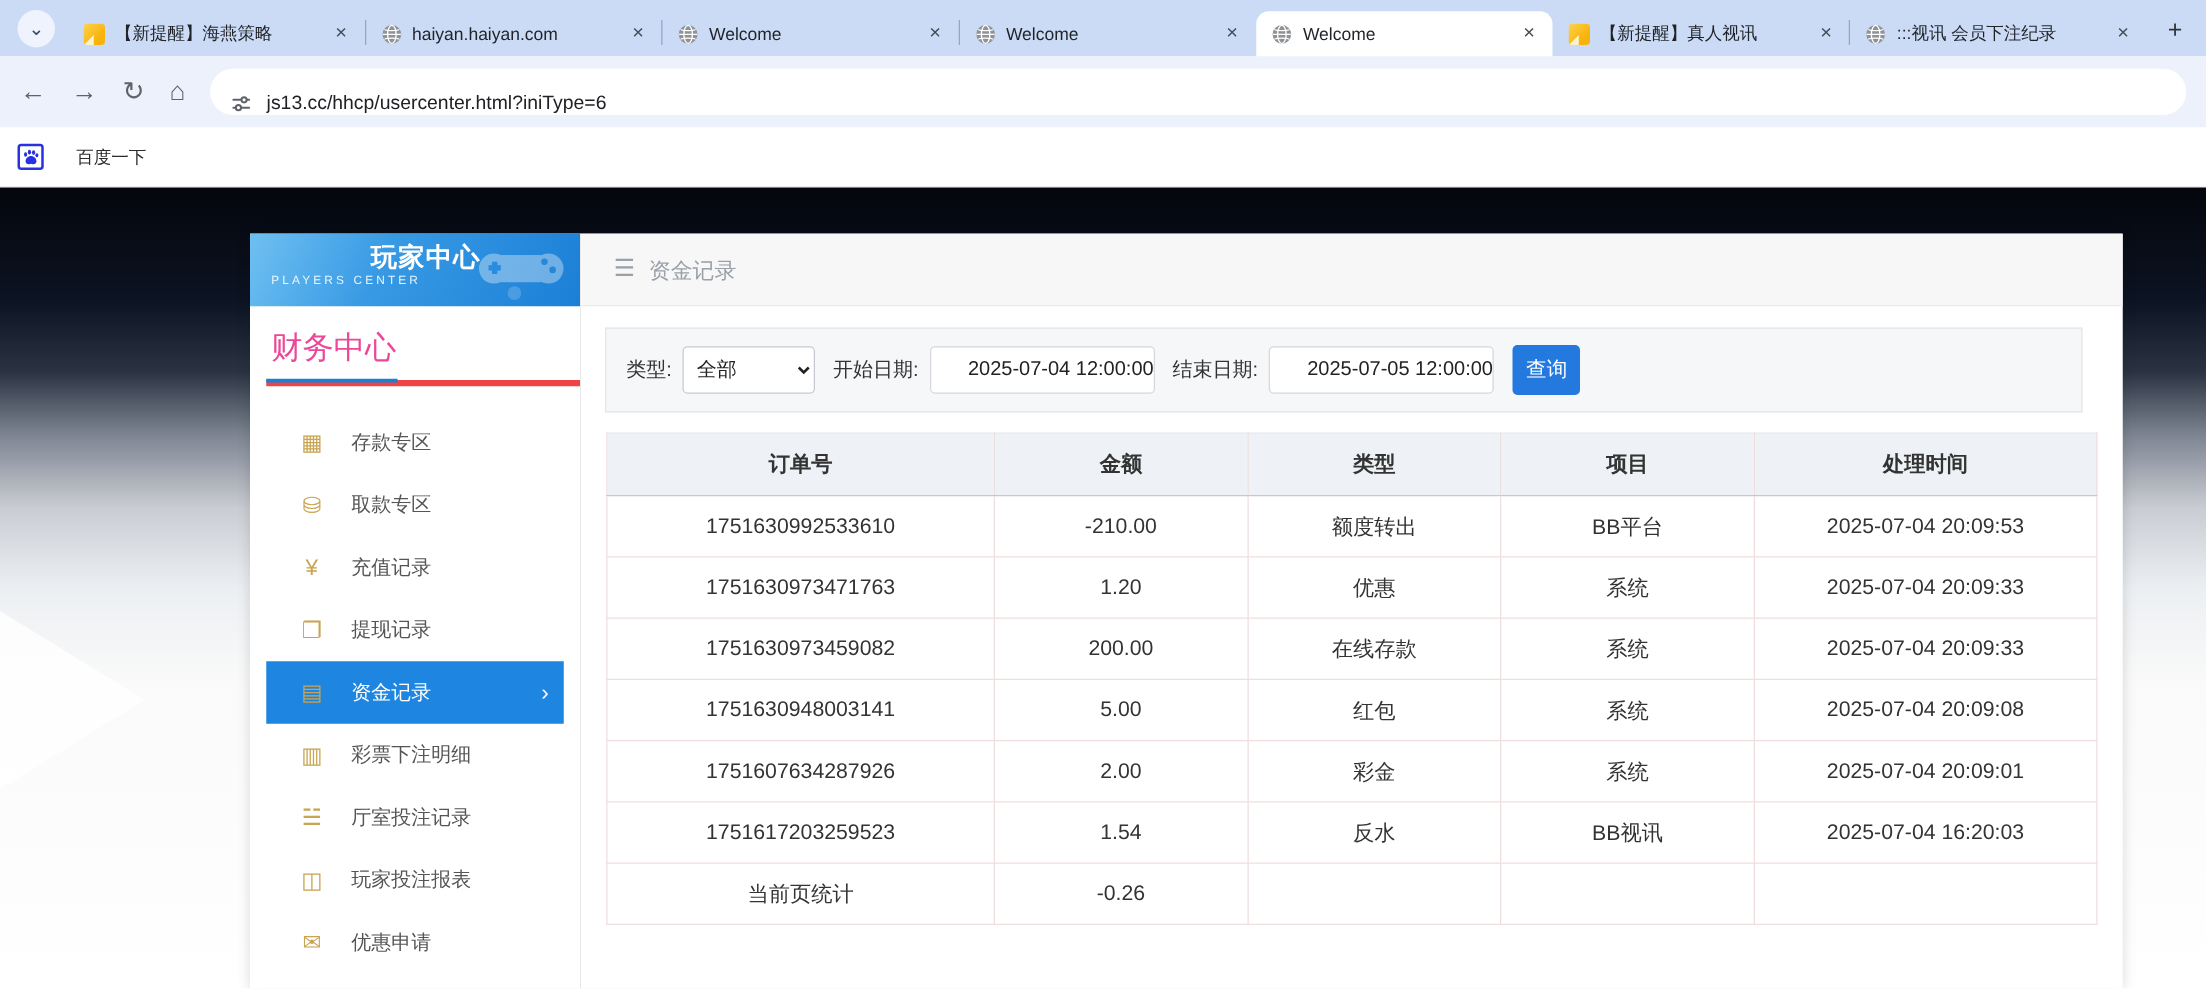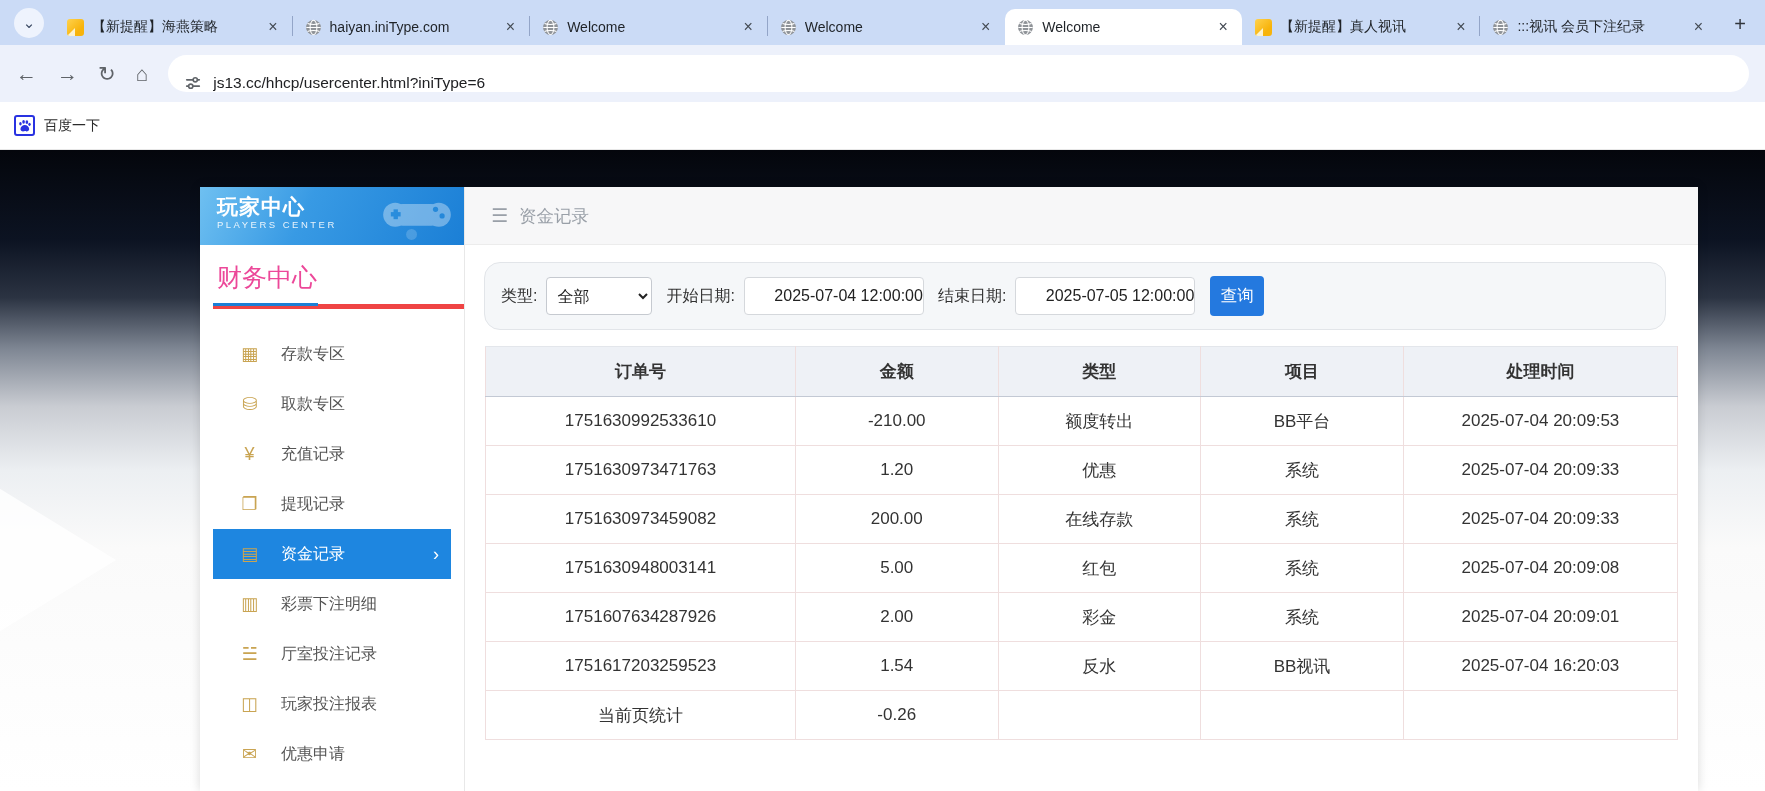--- a/index.html
+++ b/index.html
@@ -27,61 +27,61 @@
     align-items:center; justify-content:center; font-size:20px; color:#30343b; cursor:pointer; }
 
   .toolbar { height:57px; background:#edf1fb; display:flex; align-items:center; padding:0 16px; gap:20px; }
   .nav-ico { font-size:21px; color:#5f6368; cursor:pointer; flex:none; }
   .omnibox { flex:1; height:37px; background:#fff; border-radius:19px; display:flex; align-items:flex-end;
     gap:11px; padding:0 16px; min-width:0; }
   .url-text { font-size:15.5px; color:#202124; white-space:nowrap; overflow:hidden; }
 
   .bookmarks { height:48px; background:#fff; border-bottom:1px solid #e7e7e7; display:flex; align-items:center;
     padding-left:14px; gap:9px; }
-  .bm-item { display:flex; align-items:center; gap:9px; cursor:pointer; }
+  .bm-item { display:flex; align-items:center; gap:26px; cursor:pointer; }
   .baidu-ico { width:21px; height:21px; border:2px solid #2932e1; border-radius:3px; display:flex;
     align-items:center; justify-content:center; background:#fff; }
   .bm-label { font-size:14px; color:#2b2b2b; }
 
   
   .page { position:relative; height:641px; overflow:hidden;
     background:linear-gradient(180deg,#04060c 0%,#0c1322 14%,#2b3342 23%,#7e8693 31%,#c9ccd2 40%,#eceff2 50%,#fafafa 62%,#ffffff 100%); }
   .page-triangle { position:absolute; left:-34px; top:318px; width:0; height:0;
     border-top:92px solid transparent; border-bottom:92px solid transparent;
     border-left:150px solid rgba(255,255,255,0.8); }
 
   .content { position:absolute; left:200px; top:37px; width:1498px; height:604px; display:flex;
     background:#fff; box-shadow:0 0 10px rgba(0,0,0,0.15); }
 
   
   .sidebar { width:265px; flex:none; border-right:1px solid #e8e8e8; background:#fff; }
   .sb-header { height:58px; position:relative; overflow:hidden; color:#fff; padding:7px 0 0 17px;
     background:linear-gradient(115deg,#6fc0f1 0%,#389ae4 40%,#1b7fd6 100%); }
-  .sb-title { font-size:21px; font-weight:bold; letter-spacing:1px; line-height:1.2; }
+  .sb-title { font-size:21px; font-weight:bold; letter-spacing:1px; line-height:1.2;text-align:center; }
   .sb-sub { font-size:9.5px; letter-spacing:2.5px; color:rgba(255,255,255,0.88); }
   .sb-gamepad { position:absolute; right:8px; top:6px; opacity:0.35; }
   .sb-section { margin:16px 0 0 13px; padding:0 0 10px 4px; color:#ec4899; font-size:25px;
     border-bottom:5px solid #ef4444; position:relative; }
   .sb-section::after { content:""; position:absolute; left:0; bottom:-2px; width:105px; height:3px; background:#1a7fd6; }
   .sb-menu { margin-top:20px; padding:0 13px; }
   .sb-item { height:50px; display:flex; align-items:center; gap:20px; padding-left:25px;
     color:#555; font-size:16px; cursor:pointer; position:relative; }
   .sb-icon { width:23px; text-align:center; color:#c9a452; font-size:18px; flex:none; }
   .sb-item.active { background:#1e86e0; color:#fff; }
   .sb-caret { display:none; position:absolute; right:12px; font-size:18px; color:#fff; }
   .sb-item.active .sb-caret { display:block; }
 
   
   .main { flex:1; display:flex; flex-direction:column; min-width:0; background:#fff; }
   .main-header { height:58px; flex:none; background:#f7f7f8; border-bottom:1px solid #ececec;
     display:flex; align-items:center; gap:11px; padding-left:26px; color:#9aa0a8; font-size:17.5px; }
   .hamburger { font-size:19px; color:#9aa0a8; cursor:pointer; }
 
   .filter-box { margin:17px 32px 0 19px; height:68px; flex:none; background:#f5f7f9;
-    border:1px solid #e2e5e9; border-radius:16px; display:flex; align-items:center; padding:0 16px;
+    border:1px solid #e2e5e9; border-radius:0; display:flex; align-items:center; padding:0 16px;
     font-size:16px; color:#333; }
   .f-label { margin-right:9px; white-space:nowrap; }
   .f-label.gap { margin-left:14px; }
   .type-select { width:106px; height:38px; border:1px solid #c6cad0; border-radius:4px; background:#fff;
     font-size:16px; color:#222; padding:0 6px; font-family:inherit; }
   .date-input { width:180px; height:38px; border:1px solid #d5d8dc; border-radius:4px; background:#fff;
     font-size:16px; color:#222; text-align:right; font-family:inherit; }
   .query-btn { width:54px; height:40px; margin-left:15px; background:#2479df; border:none; border-radius:4px;
     color:#ffffff; font-size:16.5px; cursor:pointer; font-family:inherit; }
 
@@ -116,21 +116,21 @@
     <span class="favicon-globe">
       <svg viewBox="0 0 16 16" width="17" height="17">
             <circle cx="8" cy="8" r="7" fill="#8f9398"></circle>
       <g stroke="#fff" stroke-width="1" fill="none">
               <path d="M1.2 8h13.6"></path>
               <ellipse cx="8" cy="8" rx="3.2" ry="6.8"></ellipse>
       <path d="M2.4 4.3c2 1.1 9.2 1.1 11.2 0M2.4 11.7c2-1.1 9.2-1.1 11.2 0"></path>
             </g>
           </svg>
     </span>
-    <span class="tab-title">haiyan.iniType.com</span>
+    <span class="tab-title">haiyan.haiyan.com</span>
     <span class="tab-close">×</span>
   </div>
 
   <div class="tab-sep"></div>
   <div class="tab">
 
     <span class="favicon-globe">
       <svg viewBox="0 0 16 16" width="17" height="17">
             <circle cx="8" cy="8" r="7" fill="#8f9398"></circle>
       <g stroke="#fff" stroke-width="1" fill="none">

